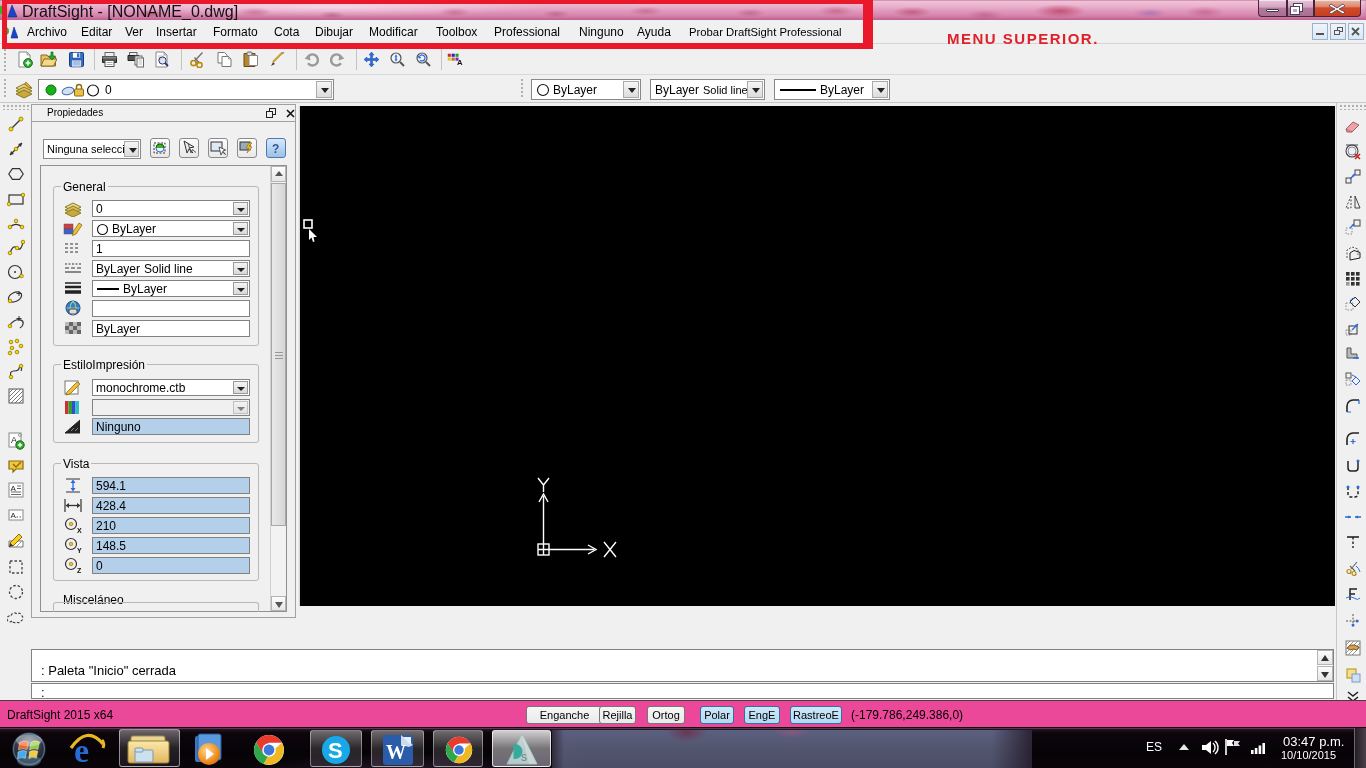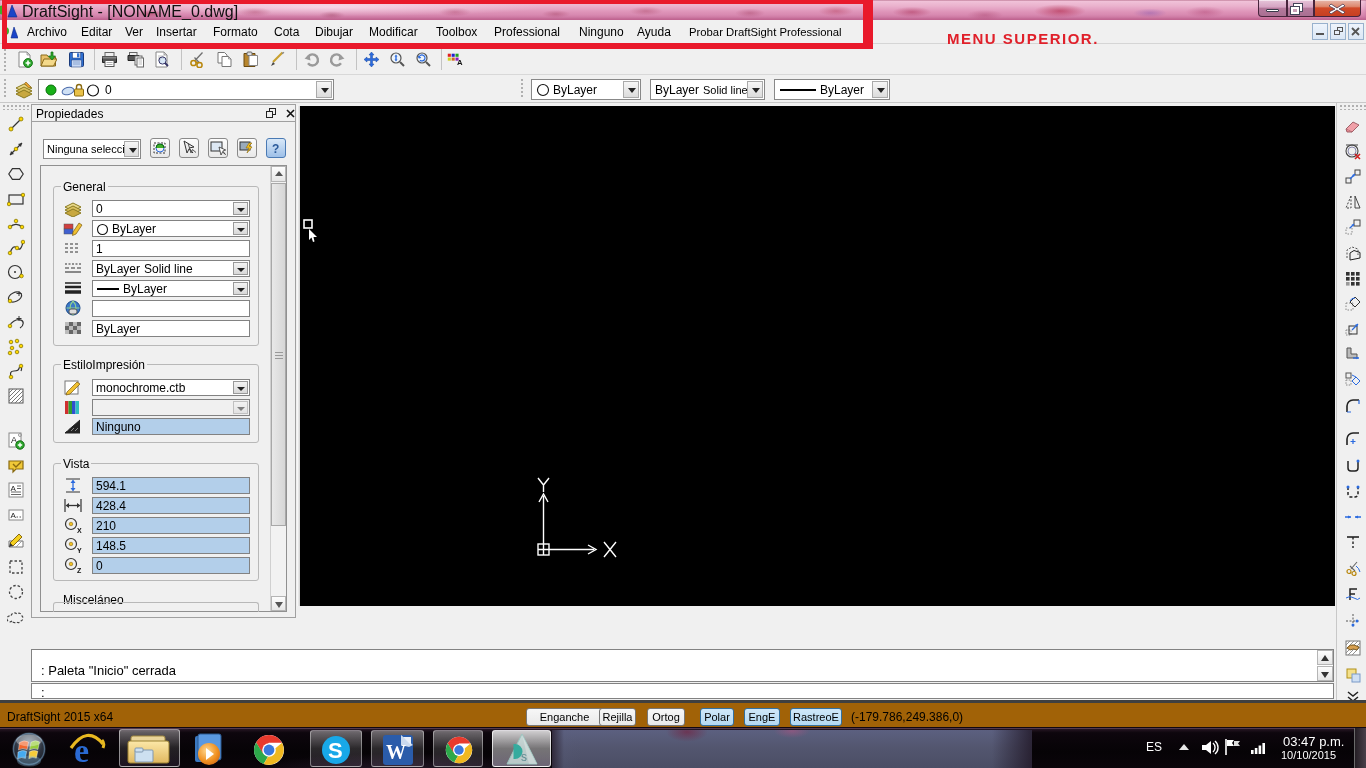--- a/index.html
+++ b/index.html
@@ -50,21 +50,21 @@
 .combo .arr{position:absolute;right:1px;top:1px;bottom:1px;width:16px;background:linear-gradient(#f6f6f6,#dcdcdc);border:1px solid #aaa;}
 .arr:after{content:"";position:absolute;left:4px;top:6px;border:4px solid transparent;border-top:5px solid #222;}
 .ctext{position:absolute;font-size:12px;color:#000;top:3px;}
 
 #lstrip{left:0;top:103px;width:30px;height:597px;background:#f0f0f0;}
 #rstrip{left:1336px;top:103px;width:30px;height:597px;background:#f0f0f0;border-left:1px solid #c8c8c8;}
 .sic{position:absolute;left:7px;width:18px;height:18px;}
 
 #panel{left:31px;top:104px;width:265px;height:514px;background:#f0f0f0;border:1px solid #a0a0a0;}
 #ptitle{position:absolute;left:0;top:0;width:263px;height:17px;background:#f0f0f0;border-bottom:1px solid #a0a0a0;}
-#ptitle span{position:absolute;left:4px;top:2px;font-size:12px;}
+#ptitle span{position:absolute;left:15px;top:2px;font-size:10px;}
 .pbtn{position:absolute;width:20px;height:20px;border:1px solid #8a8a8a;border-radius:3px;background:linear-gradient(#fdfdfd,#e8e8e8);}
 #pcontent{position:absolute;left:8px;top:60px;width:247px;height:447px;border:1px solid #909090;background:#f0f0f0;}
 .group{position:absolute;border:1px solid #b8b8b8;border-radius:3px;}
 .glabel{position:absolute;font-size:12px;background:#f0f0f0;padding:0 2px;}
 .prow-icon{position:absolute;width:20px;height:17px;}
 .pfield{position:absolute;left:51px;width:158px;height:17px;background:#fff;border:1px solid #828282;font-size:12px;}
 .pfield .txt{position:absolute;left:3px;top:1px;}
 .parr{position:absolute;right:1px;top:1px;width:15px;height:13px;background:linear-gradient(#f4f4f4,#d8d8d8);border:1px solid #999;}
 .parr:after{content:"";position:absolute;left:3px;top:5px;border:4px solid transparent;border-top:4px solid #222;}
 .bluef{background:#b3cfea;}
@@ -75,21 +75,21 @@
 
 #canvas{left:300px;top:106px;width:1035px;height:500px;background:#000;}
 #canvasL{left:297px;top:106px;width:3px;height:500px;background:linear-gradient(90deg,#fff,#cfcfcf);}
 
 #tabrow{left:300px;top:606px;width:1035px;height:17px;background:#f0f0f0;border-bottom:1px solid #b0b0b0;}
 
 #cmdtitle{left:30px;top:630px;width:1305px;height:18px;background:#f0f0f0;border-top:1px solid #c0c0c0;border-bottom:1px solid #c8c8c8;}
 #cmdbox1{left:31px;top:649px;width:1303px;height:33px;background:#fff;border:1px solid #828282;}
 #cmdbox2{left:31px;top:683px;width:1303px;height:16px;background:#fff;border:1px solid #828282;}
 
-#status{left:0;top:700px;width:1366px;height:27px;background:#a16207;border-top:3px solid #404040;}
+#status{left:0;top:700px;width:1366px;height:27px;background:#ec4899;border-top:1px solid #404040;}
 .sbn{position:absolute;top:5px;height:18px;border:1px solid #777;border-radius:3px;background:linear-gradient(#f7f7f7,#e9e9e9);font-size:11px;text-align:center;padding-top:2px;}
 .sbb{border:1px solid #33709f;background:linear-gradient(#cfe7f8,#b4d9f2);}
 
 #taskbar{left:0;top:727px;width:1366px;height:41px;
 background:
  radial-gradient(ellipse 200px 22px at 400px 42px, rgba(90,60,100,.3), transparent 75%),
  linear-gradient(#2c1a28 0%, #0d060d 12%, #060306 60%, #0a050a 100%), #050305;
 border-top:1px solid #120812;
 box-shadow: inset 0 1px 0 rgba(150,110,140,.4);}
 #slate{position:absolute;left:552px;top:2px;width:480px;height:39px;

